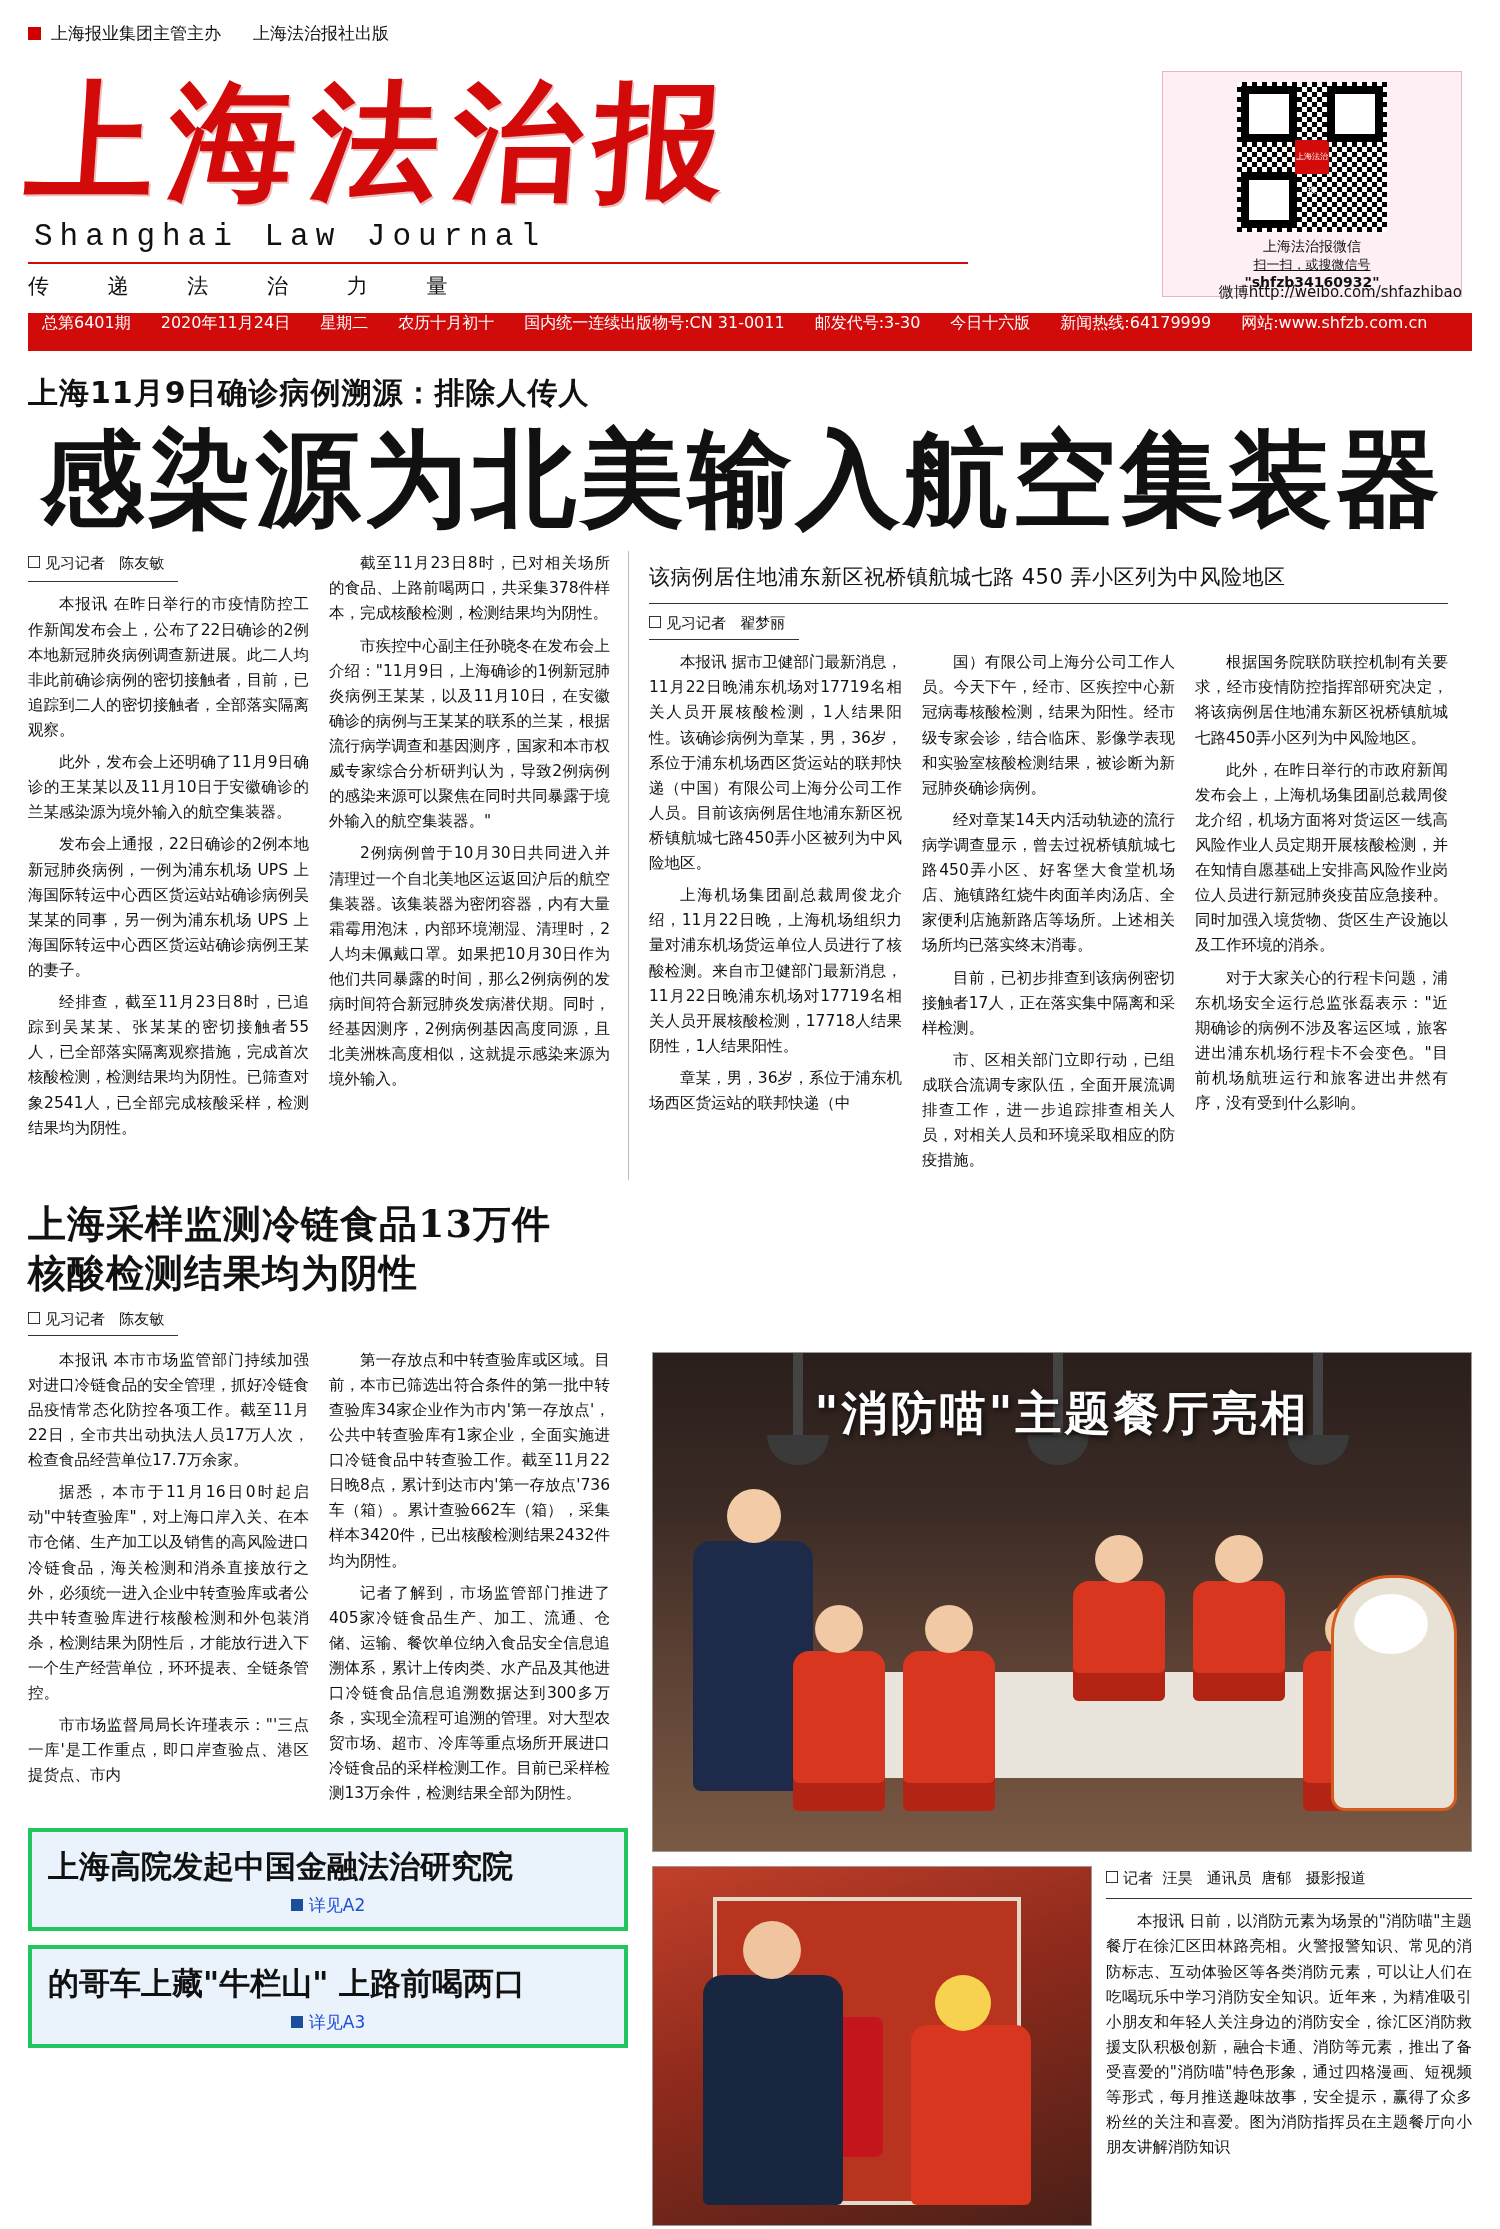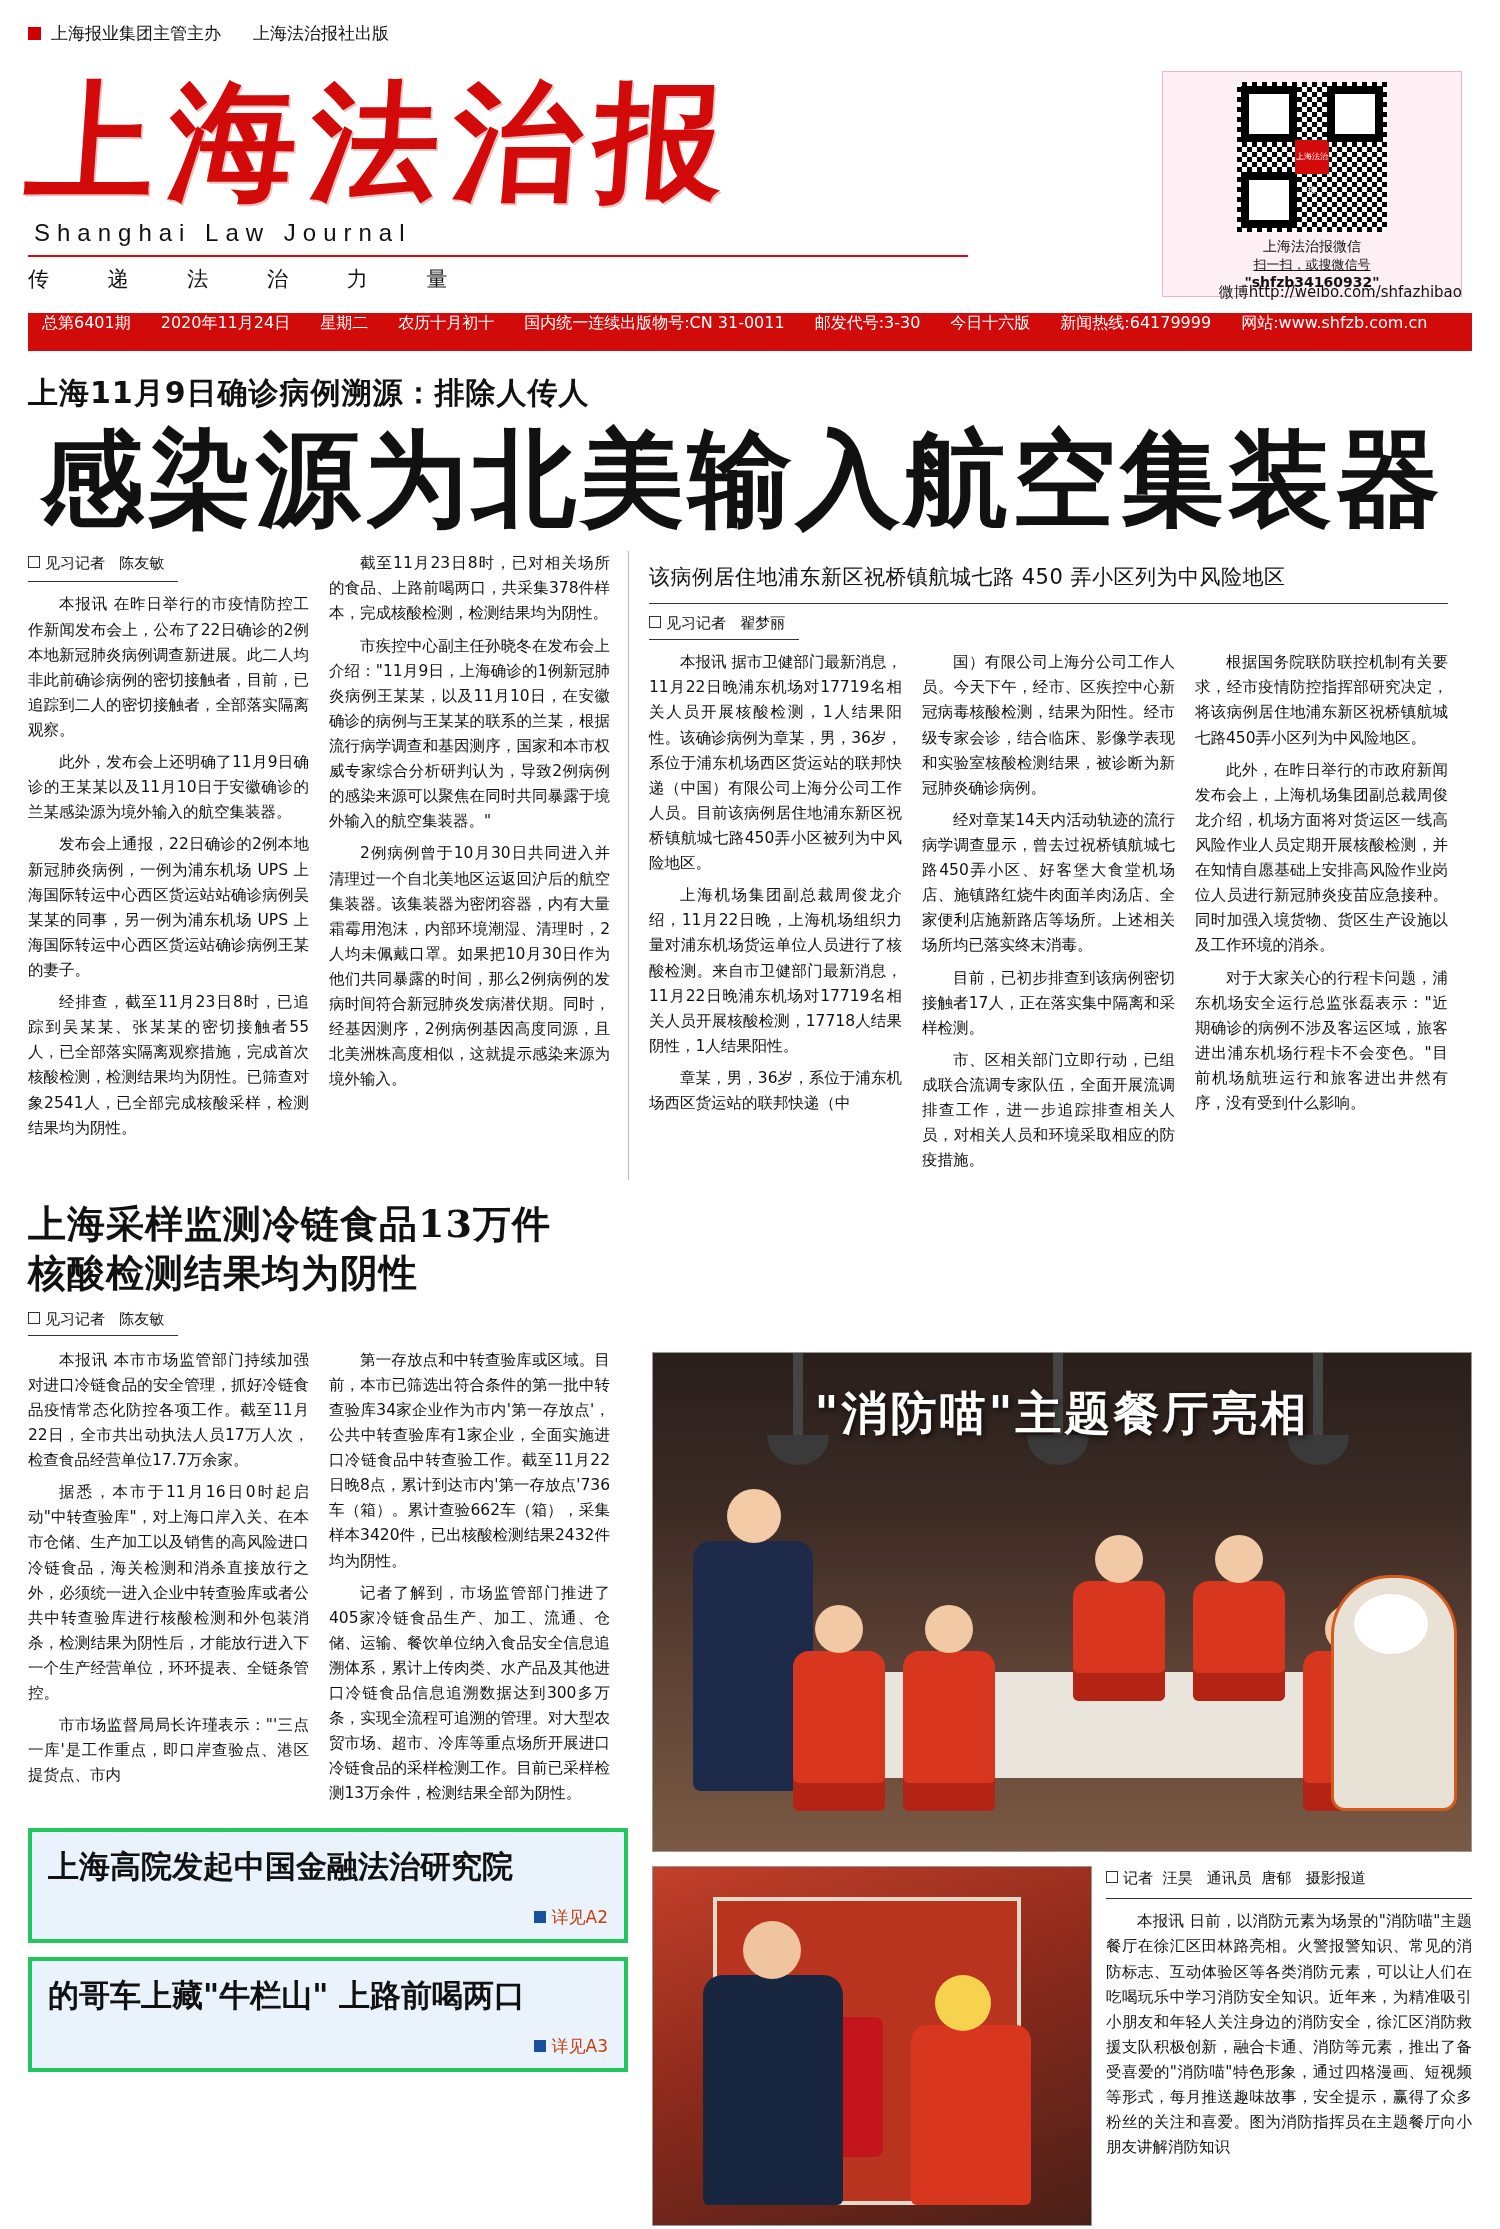--- a/index.html
+++ b/index.html
@@ -8,21 +8,21 @@
 
   
   .topbar{display:flex;align-items:center;gap:10px;padding-top:22px;font-size:17px;color:#111;}
   .redsq{width:13px;height:13px;background:#d00000;display:inline-block;}
   .topbar .t2{margin-left:22px;}
 
   
   .masthead{position:relative;margin-top:6px;height:252px;}
   .logo-cn{font-family:"DejaVu Serif","Liberation Serif",serif;font-weight:bold;color:#d20a0a;font-size:128px;letter-spacing:14px;line-height:1;padding-top:26px;white-space:nowrap;
     text-shadow:2px 2px 0 rgba(180,0,0,.25);transform:skewX(-4deg);}
-  .logo-en{font-family:Liberation Sans, sans-serif;font-size:24px;letter-spacing:7px;color:#111;margin-top:14px;margin-left:6px;}
+  .logo-en{font-family:Liberation Mono, monospace;font-size:31px;letter-spacing:7px;color:#111;margin-top:14px;margin-left:6px;}
   .logo-rule{border-top:2px solid #d20a0a;width:940px;margin-top:8px;}
   .logo-slogan{font-size:21px;letter-spacing:26px;color:#111;text-align:left;width:940px;margin-top:8px;}
 
   .qr-box{position:absolute;right:10px;top:20px;width:300px;border:1px solid #e8b6c2;background:#fdeff3;box-sizing:border-box;padding:10px 0 6px;text-align:center;}
   .qr-img{width:150px;height:150px;margin:0 auto;background:
      repeating-conic-gradient(#000 0% 25%, #fff 0% 50%) 0 0/10px 10px;
      position:relative;}
   .qr-img:before,.qr-img:after{content:"";position:absolute;width:40px;height:40px;border:8px solid #000;background:#fff;}
   .qr-img:before{left:4px;top:4px;}
   .qr-img:after{right:4px;top:4px;}
@@ -60,21 +60,21 @@
   
   .block2{display:flex;margin-top:20px;}
   .b2left{width:600px;padding-right:18px;box-sizing:border-box;}
   .b2title{font-family:"DejaVu Serif","Liberation Serif",serif;font-weight:bold;font-size:38px;line-height:1.28;letter-spacing:1px;}
   .b2cols{display:flex;gap:20px;margin-top:12px;}
   .b2col{width:286px;font-size:15.5px;line-height:1.62;text-align:justify;}
 
   
   .promo{background:#eaf2fb;border:4px solid #22c55e;margin-top:14px;padding:14px 16px 10px;box-sizing:border-box;width:600px;}
   .promo-title{font-family:"DejaVu Serif","Liberation Serif",serif;font-weight:bold;font-size:31px;}
-  .promo-ref{text-align:right;font-size:17px;color:#c2410c;margin-top:18px;}
+  .promo-ref{text-align:center;font-size:17px;color:#1d4ed8;margin-top:6px;}
   .promo-ref i{display:inline-block;width:12px;height:12px;background:#1a4f9c;margin-right:6px;}
 
   
   .photos{position:absolute;right:28px;top:1352px;width:820px;}
   .photo-main{position:relative;width:820px;height:500px;border:1px solid #999;box-sizing:border-box;overflow:hidden;
     background:linear-gradient(180deg,#2a1f1c 0%,#3a2a24 30%,#5a3f33 60%,#7a5a44 100%);}
   .ph-overlay-title{position:absolute;top:30px;left:0;width:100%;text-align:center;color:#fff;font-family:"DejaVu Serif","Liberation Serif",serif;font-weight:bold;font-size:46px;letter-spacing:3px;text-shadow:2px 2px 6px rgba(0,0,0,.8);}
   .ph-table{position:absolute;left:120px;bottom:70px;width:560px;height:120px;background:#e9e4dc;border-radius:6px;transform:perspective(400px) rotateX(28deg);}
   .ph-kid{position:absolute;bottom:40px;width:92px;height:160px;background:#d8361f;border-radius:16px 16px 6px 6px;box-shadow:inset 0 -28px 0 #b32414;}
   .ph-kid:after{content:"";position:absolute;left:22px;top:-46px;width:48px;height:48px;border-radius:50%;background:#f2c9a5;}

